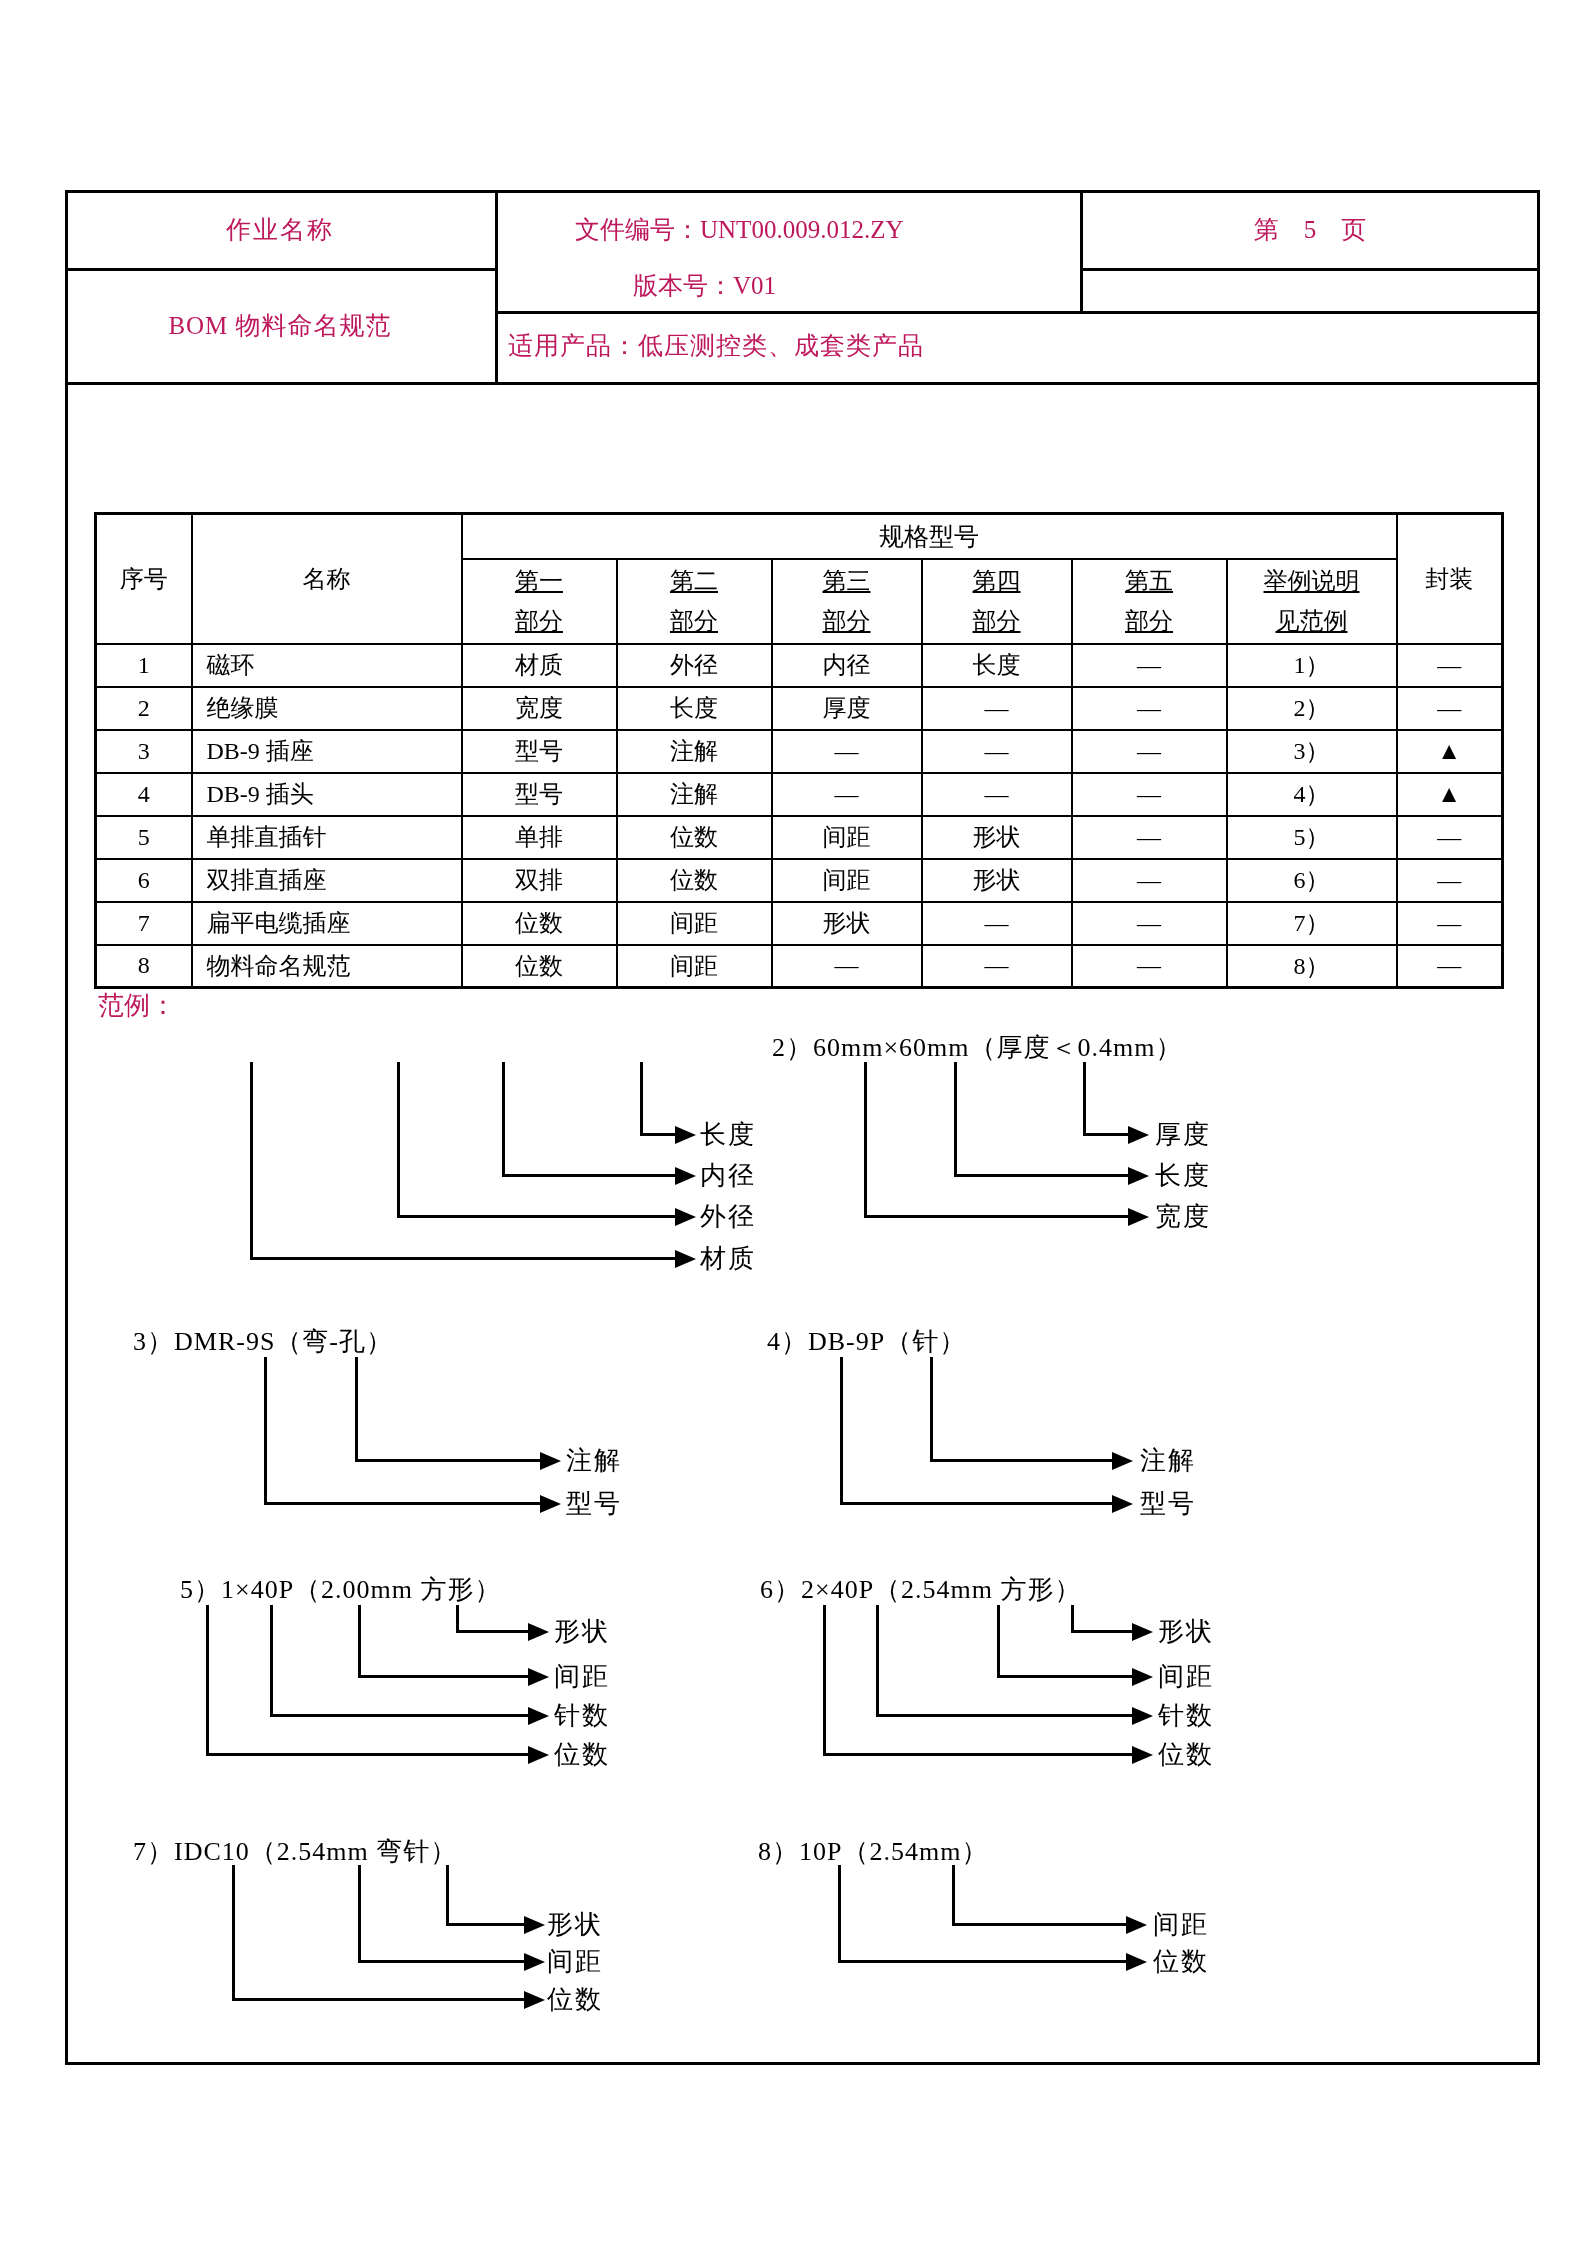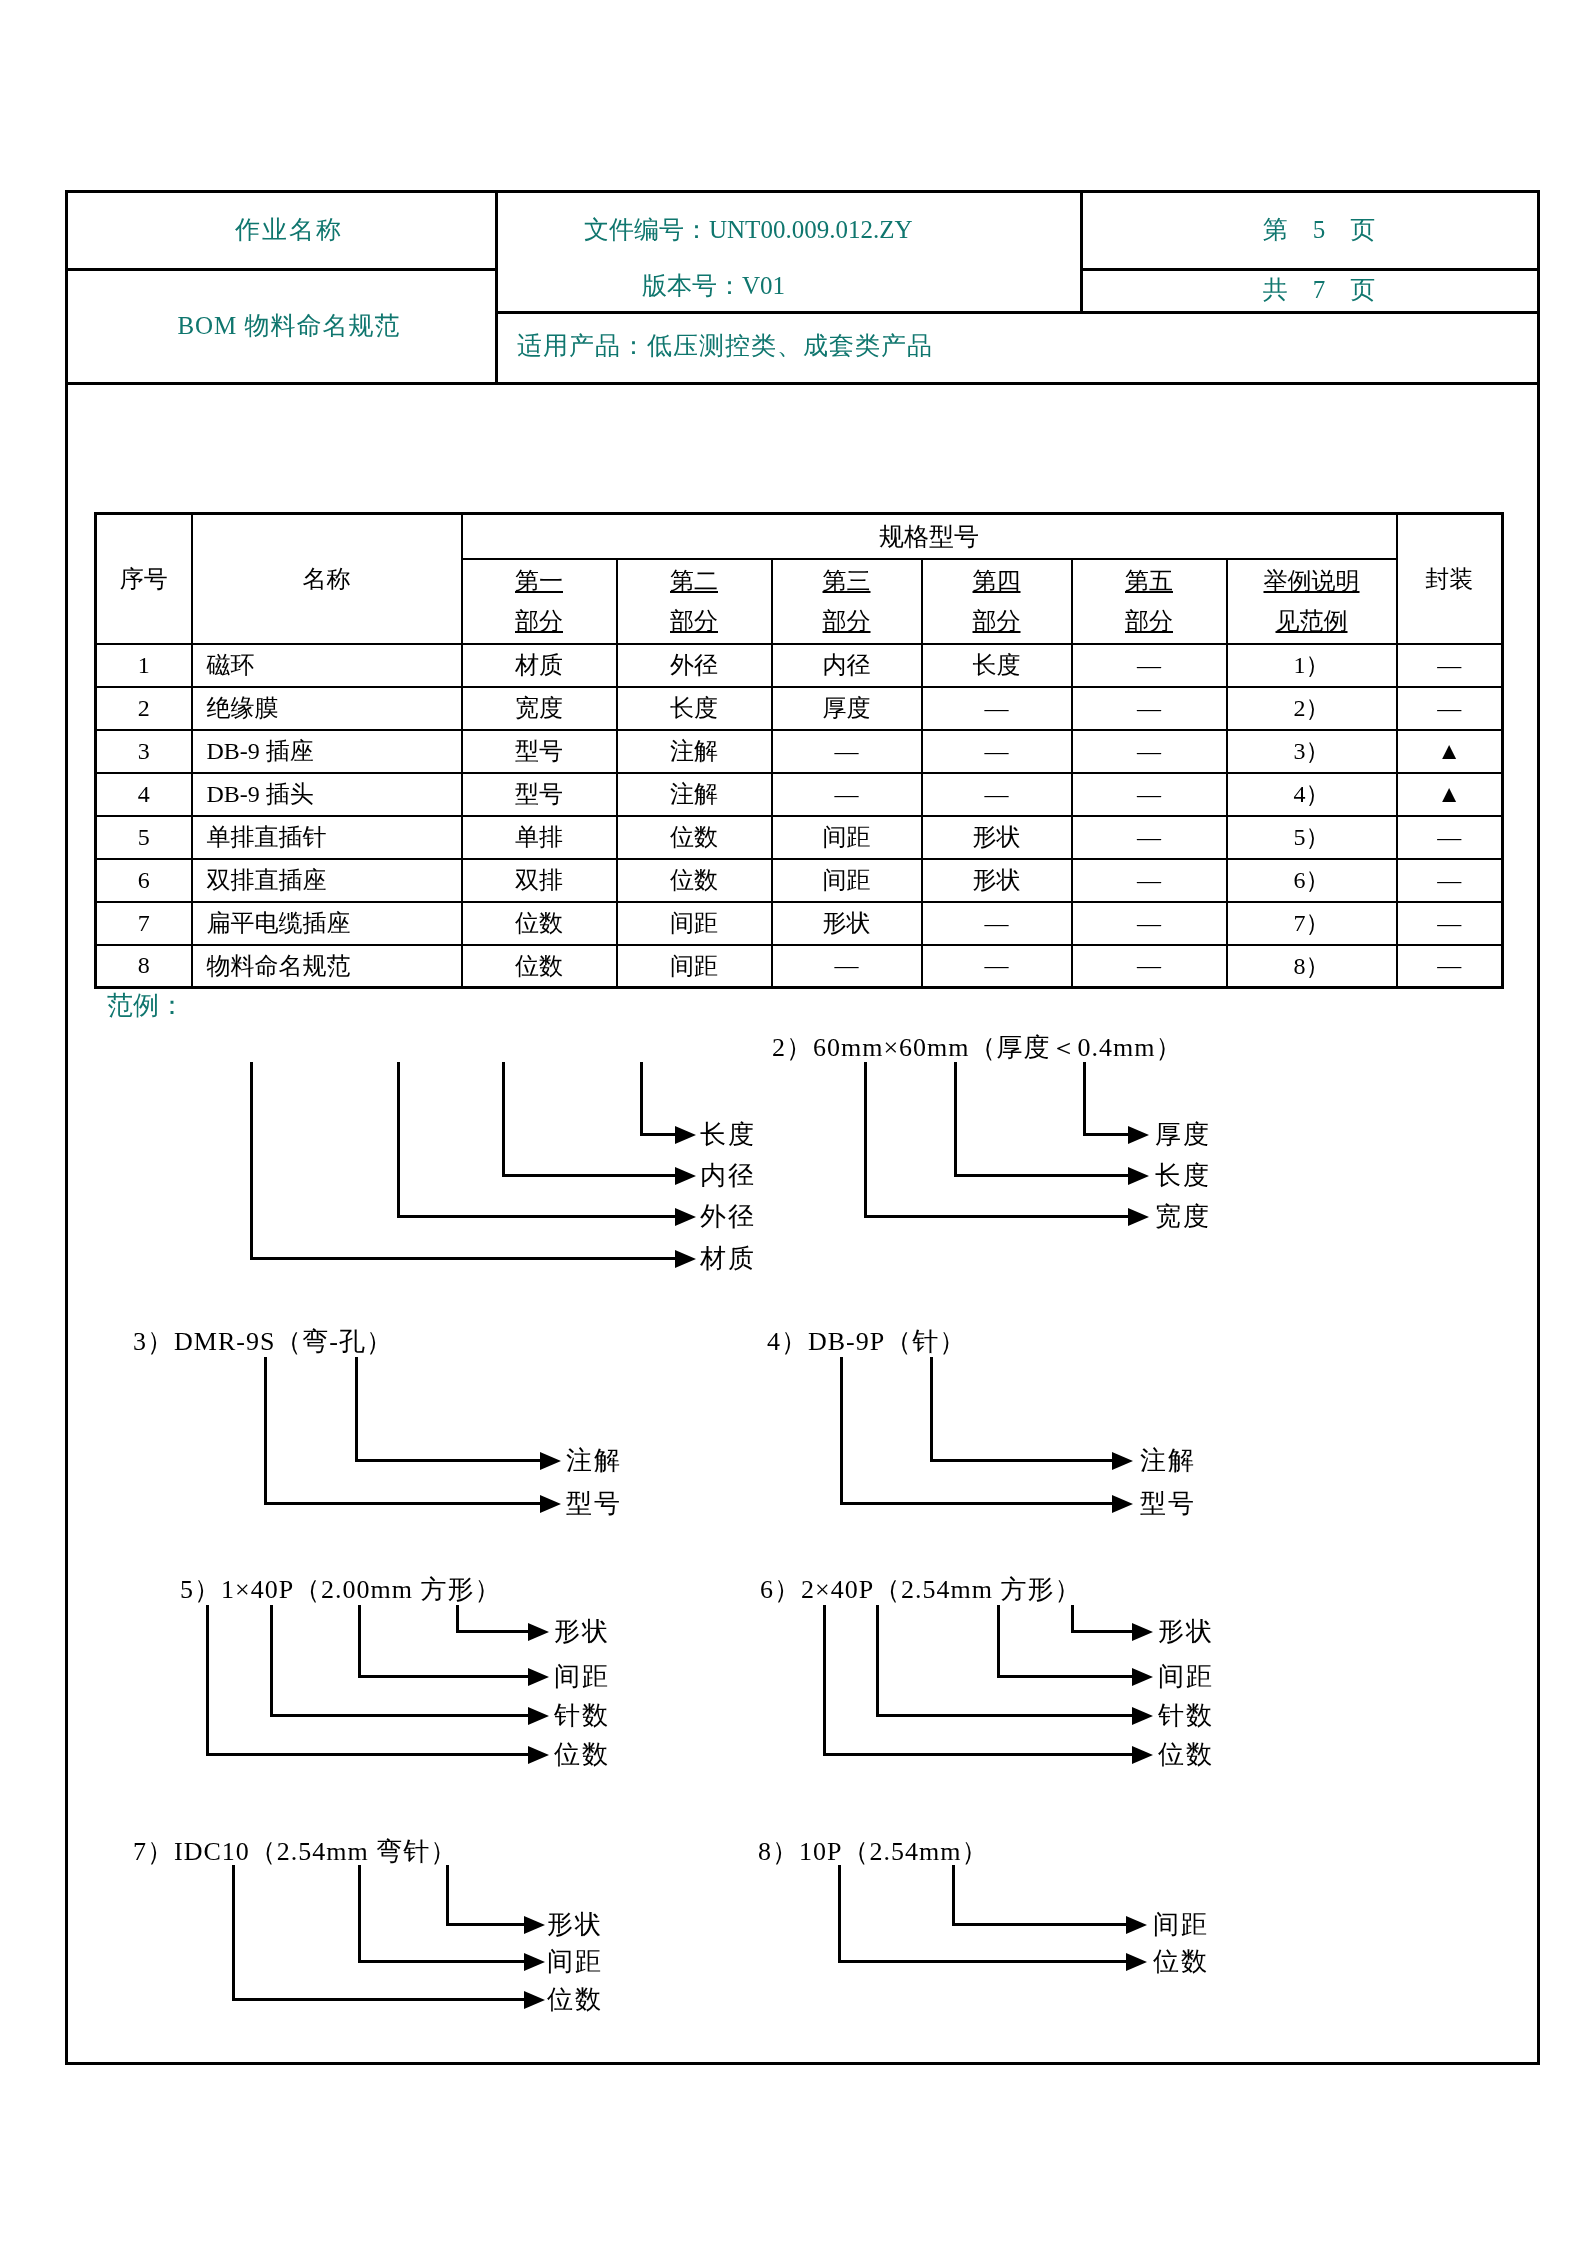--- a/index.html
+++ b/index.html
@@ -1,20 +1,20 @@
 <!DOCTYPE html>
 <html><head>
 <meta charset="utf-8">
 <style>
   html,body{margin:0;padding:0;background:#e8e8e8;}
   .page{position:relative;width:1585px;height:2244px;background:#ffffff;margin:0 auto;
         font-family:"Liberation Serif","DejaVu Serif",serif;color:#000;overflow:hidden;}
   .abs{position:absolute;}
   .line{position:absolute;background:#000;}
-  .txt{position:absolute;color:#0f766e;padding-left:9px;}
+  .txt{position:absolute;color:#be185d;}
   .flexc{display:flex;align-items:center;justify-content:center;text-align:center;}
   .pre{white-space:pre;}
   .hdr-fs{font-size:25px;}
   
   .mtable{position:absolute;left:94px;top:512px;width:1407px;border-collapse:collapse;
           table-layout:fixed;font-size:24px;}
   .mtable td{border:2px solid #000;text-align:center;vertical-align:middle;padding:0;
              overflow:hidden;}
   .mtable{border:3px solid #000;}
   .grp{font-size:25px;}
@@ -40,21 +40,20 @@
   <div class="line" style="left:65px;top:268px;width:430px;height:3px;"></div>
   <div class="line" style="left:1080px;top:268px;width:460px;height:3px;"></div>
   <div class="line" style="left:495px;top:311px;width:1045px;height:3px;"></div>
   <div class="line" style="left:65px;top:382px;width:1475px;height:3px;"></div>
 
   <div class="txt flexc hdr-fs" style="left:65px;top:190px;width:430px;height:78px;letter-spacing:2px;">作业名称</div>
   <div class="txt flexc hdr-fs" style="left:65px;top:268px;width:430px;height:114px;letter-spacing:1px;">BOM 物料命名规范</div>
   <div class="txt hdr-fs" style="left:575px;top:217px;line-height:26px;font-family:Liberation Serif, serif;">文件编号：UNT00.009.012.ZY</div>
   <div class="txt hdr-fs" style="left:633px;top:273px;line-height:26px;">版本号：V01</div>
   <div class="txt flexc hdr-fs pre" style="left:1080px;top:190px;width:460px;height:78px;">第　5　页</div>
-  <div class="txt flexc hdr-fs pre" style="left:1080px;top:268px;width:460px;height:43px;">共　7　页</div>
   <div class="txt hdr-fs" style="left:508px;top:333px;line-height:26px;letter-spacing:1px;">适用产品：低压测控类、成套类产品</div>
 
 
   <table class="mtable">
     <colgroup>
       <col style="width:96px">
         <col style="width:270px">
         <col style="width:155px">
       <col style="width:155px">
         <col style="width:150px">

